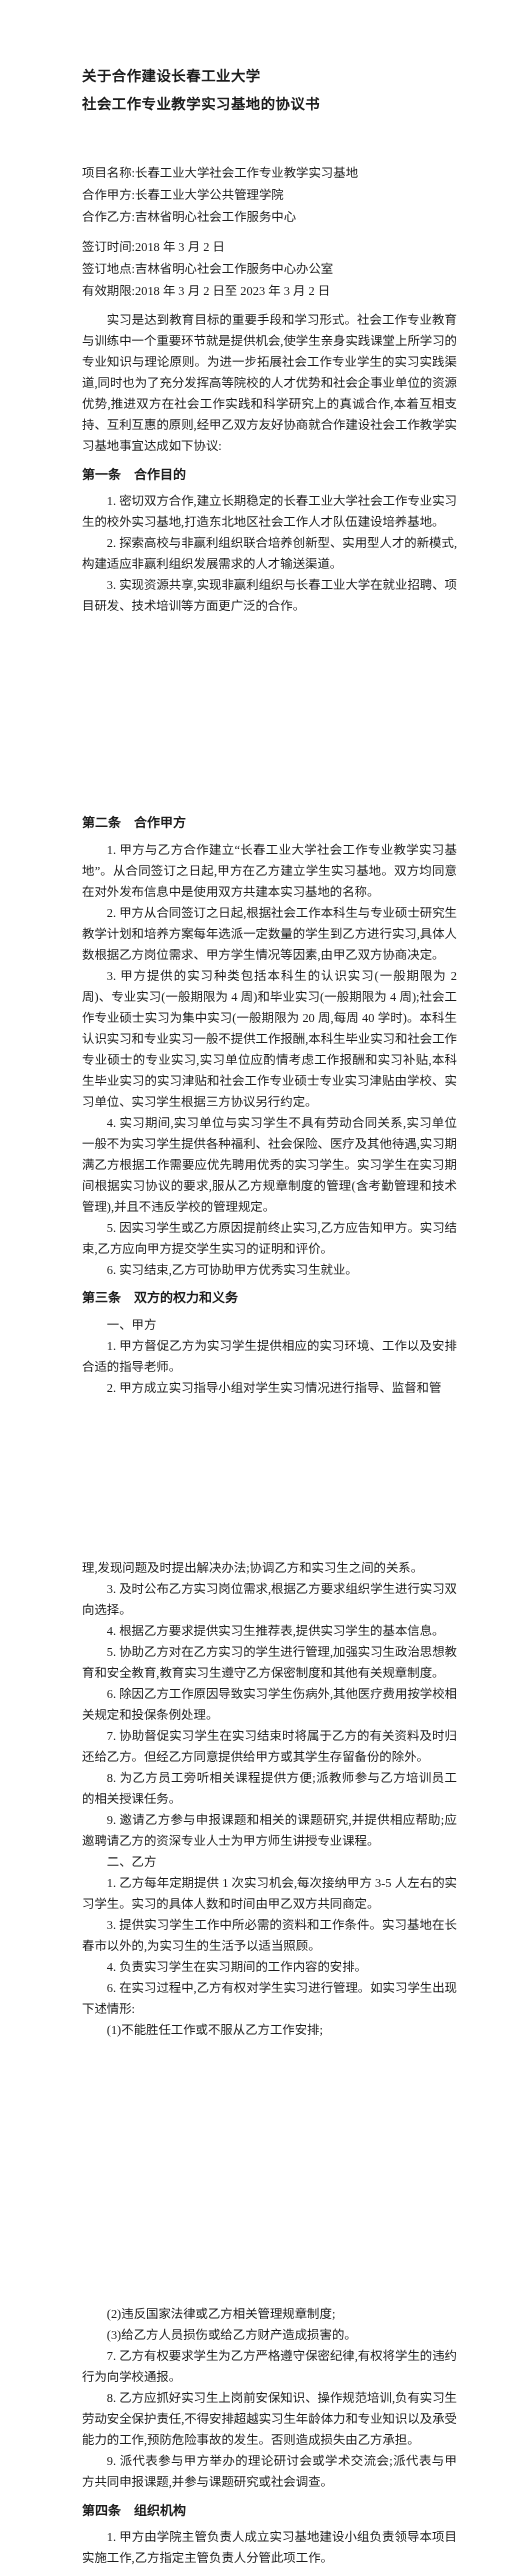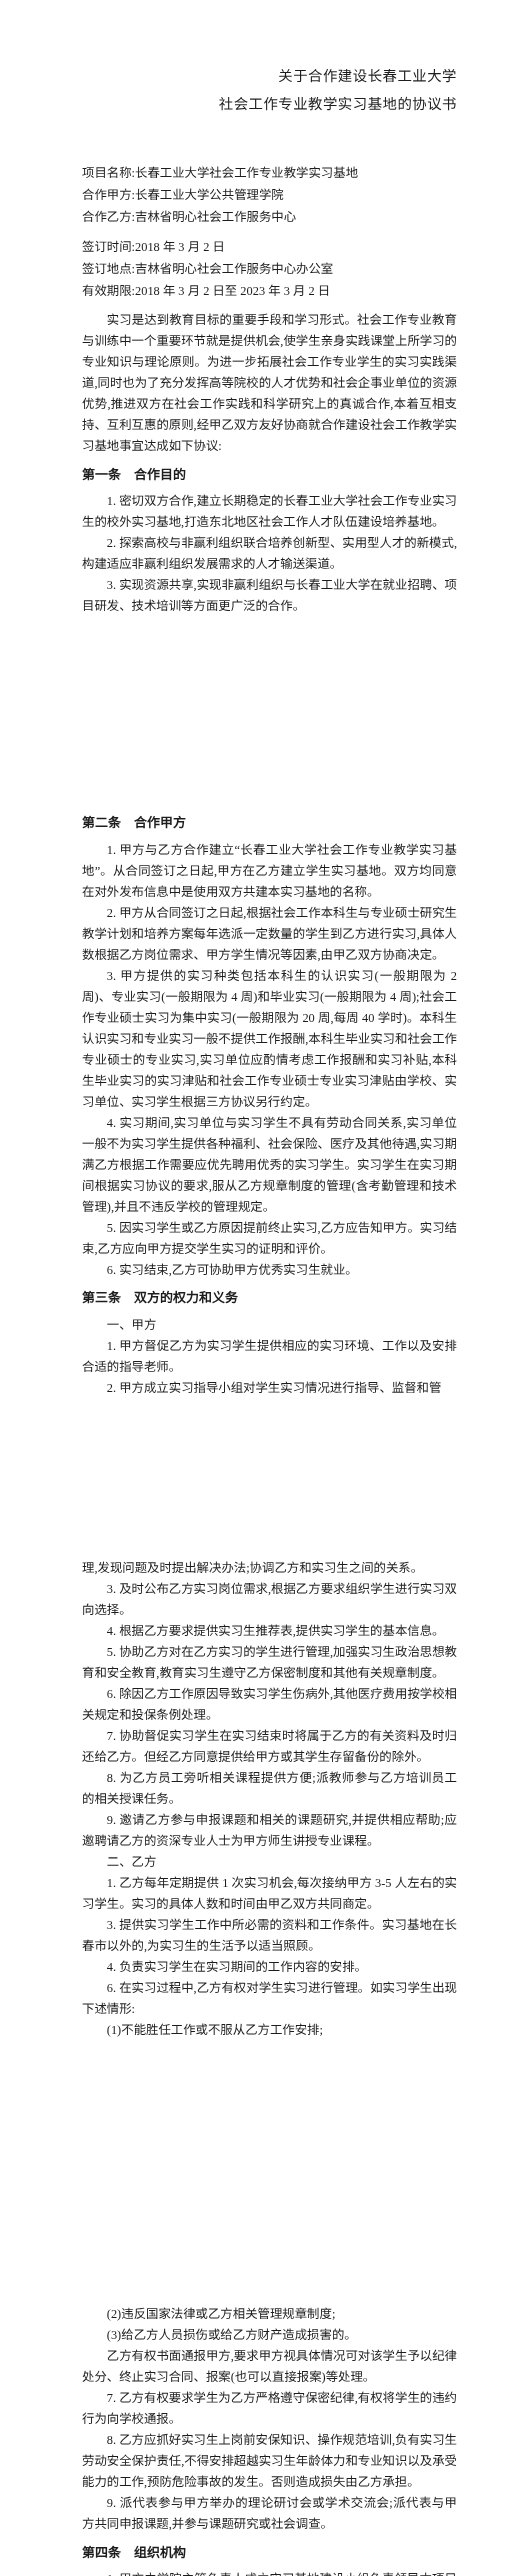--- a/index.html
+++ b/index.html
@@ -2,21 +2,21 @@
 <html lang="zh-CN" style="font-size:8.2px"><head>
 <meta charset="utf-8">
 <style>
   html,body{margin:0;padding:0;background:#ffffff;}
   body{width:528px;font-family:"Liberation Serif","DejaVu Serif",serif;color:#1d1d1d;}
   #doc{position:relative;width:528px;height:3731px;background:#ffffff;overflow:hidden;}
   .page{position:relative;width:528px;height:746px;overflow:hidden;box-sizing:border-box;}
   .content{margin-left:82px;width:375px;font-size:12.4px;line-height:21px;text-align:justify;}
   .page.pad .content{padding-top:66px;}
   .blk{margin:0;}
-  .title{font-family:"Liberation Sans","DejaVu Sans",sans-serif;font-weight:400;font-size:14.4px;line-height:28px;text-align:right;text-indent:0;letter-spacing:0.5px;}
+  .title{font-family:"Liberation Sans","DejaVu Sans",sans-serif;font-weight:700;font-size:14.4px;line-height:28px;text-align:left;text-indent:0;letter-spacing:0.5px;}
   .first{margin-top:62px;}
   .meta{line-height:22px;text-indent:0;}
   .gap{margin-top:8px;}
   .gap-lg{margin-top:44px;}
   .para{text-indent:2em;}
   .cont{text-indent:0;}
   .heading{font-family:"Liberation Sans","DejaVu Sans",sans-serif;font-weight:700;font-size:13px;margin:6.7px 0;text-indent:0;}
   .heading:first-child{margin-top:0;}
 </style>
 </head>
@@ -70,21 +70,20 @@
         <div class="blk para">3. 提供实习学生工作中所必需的资料和工作条件。实习基地在长春市以外的,为实习生的生活予以适当照顾。</div>
         <div class="blk para">4. 负责实习学生在实习期间的工作内容的安排。</div>
         <div class="blk para">6. 在实习过程中,乙方有权对学生实习进行管理。如实习学生出现下述情形:</div>
         <div class="blk para">(1)不能胜任工作或不服从乙方工作安排;</div>
       </div>
   </section>
   <section class="page pad">
     <div class="content">
         <div class="blk para">(2)违反国家法律或乙方相关管理规章制度;</div>
         <div class="blk para">(3)给乙方人员损伤或给乙方财产造成损害的。</div>
-        <div class="blk para">乙方有权书面通报甲方,要求甲方视具体情况可对该学生予以纪律处分、终止实习合同、报案(也可以直接报案)等处理。</div>
         <div class="blk para">7. 乙方有权要求学生为乙方严格遵守保密纪律,有权将学生的违约行为向学校通报。</div>
         <div class="blk para">8. 乙方应抓好实习生上岗前安保知识、操作规范培训,负有实习生劳动安全保护责任,不得安排超越实习生年龄体力和专业知识以及承受能力的工作,预防危险事故的发生。否则造成损失由乙方承担。</div>
         <div class="blk para">9. 派代表参与甲方举办的理论研讨会或学术交流会;派代表与甲方共同申报课题,并参与课题研究或社会调查。</div>
         <div class="blk heading">第四条　组织机构</div>
         <div class="blk para">1. 甲方由学院主管负责人成立实习基地建设小组负责领导本项目实施工作,乙方指定主管负责人分管此项工作。</div>
       </div>
   </section>
 
 </div>
 

